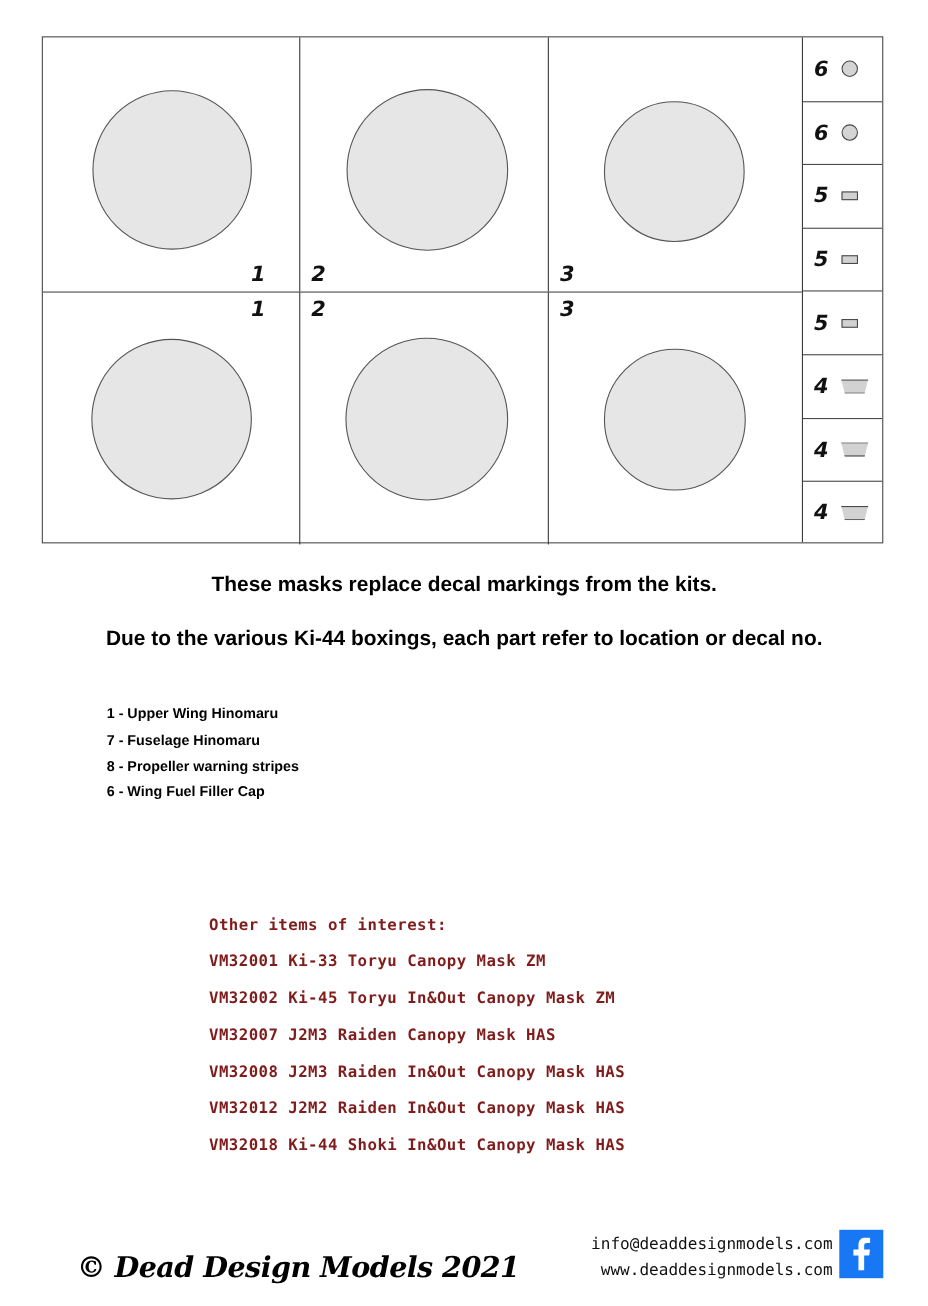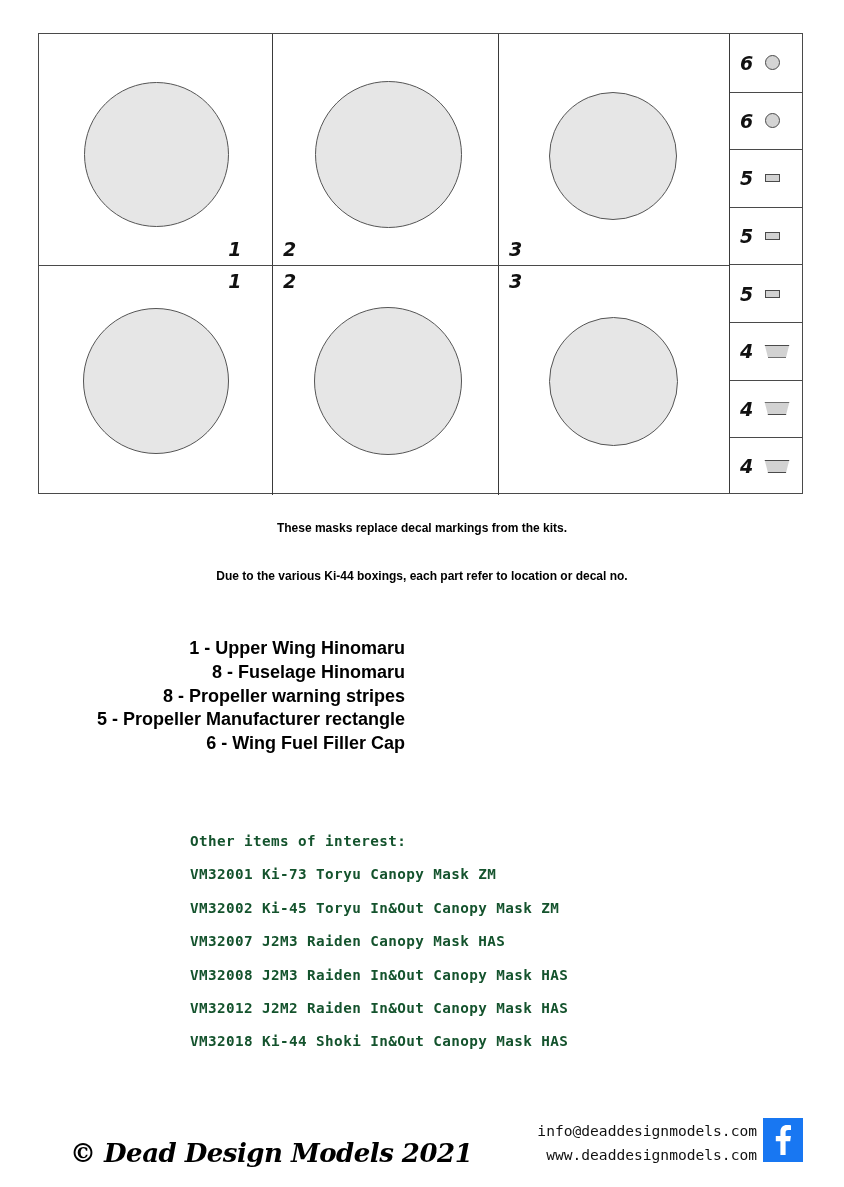--- a/index.html
+++ b/index.html
@@ -112,52 +112,51 @@
     border: 1px solid #4a4a4a;
     box-sizing: border-box;
     clip-path: polygon(6% 0%, 94% 0%, 82% 100%, 18% 100%);
   }
 
   
   .headline {
     position: absolute;
     left: 0; right: 0;
     text-align: center;
-    font-size: 12px;
+    font-size: 19px;
     font-weight: bold;
     color: #000;
   }
   #headline-1 { top: 521px; }
   #headline-2 {
     top: 568px;
     left: 95px; right: 95px;
     line-height: 1.35;
   }
 
   #legend-list {
     position: absolute;
     left: 97px;
     top: 637px;
-    font-size: 18px;
+    font-size: 13px;
     font-weight: bold;
     line-height: 23.8px;
-    text-align: right;
   }
   .legend-item { white-space: nowrap; }
 
   #other-items {
     position: absolute;
     left: 190px;
     top: 825px;
     font-family: "DejaVu Sans Mono", monospace;
     font-size: 14.3px;
     font-weight: bold;
     letter-spacing: 0.4px;
     line-height: 33.4px;
-    color: #14532d;
+    color: #7f1d1d;
   }
   .other-line { white-space: nowrap; }
 
   
   #copyright {
     position: absolute;
     left: 70px;
     top: 1138px;
     font-family: "DejaVu Serif", serif;
     font-size: 26px;
@@ -273,29 +272,28 @@
     </div>
   </div>
 </div>
 
 <div class="headline" id="headline-1">These masks replace decal markings from the kits.</div>
 
 <div class="headline" id="headline-2">Due to the various Ki-44 boxings, each part refer to location or decal no.</div>
 
 <div id="legend-list">
   <div class="legend-item">1 - Upper Wing Hinomaru</div>
-  <div class="legend-item">8 - Fuselage Hinomaru</div>
+  <div class="legend-item">7 - Fuselage Hinomaru</div>
   <div class="legend-item">8 - Propeller warning stripes</div>
-  <div class="legend-item">5 - Propeller Manufacturer rectangle</div>
   <div class="legend-item">6 - Wing Fuel Filler Cap</div>
 </div>
 
 <div id="other-items">
   <div class="other-line">Other items of interest:</div>
-  <div class="other-line">VM32001 Ki-73 Toryu Canopy Mask ZM</div>
+  <div class="other-line">VM32001 Ki-33 Toryu Canopy Mask ZM</div>
   <div class="other-line">VM32002 Ki-45 Toryu In&amp;Out Canopy Mask ZM</div>
   <div class="other-line">VM32007 J2M3 Raiden Canopy Mask HAS</div>
   <div class="other-line">VM32008 J2M3 Raiden In&amp;Out Canopy Mask HAS</div>
   <div class="other-line">VM32012 J2M2 Raiden In&amp;Out Canopy Mask HAS</div>
   <div class="other-line">VM32018 Ki-44 Shoki In&amp;Out Canopy Mask HAS</div>
 </div>
 
 <div id="copyright">© Dead Design Models 2021</div>
 
 <div id="contact-block">

